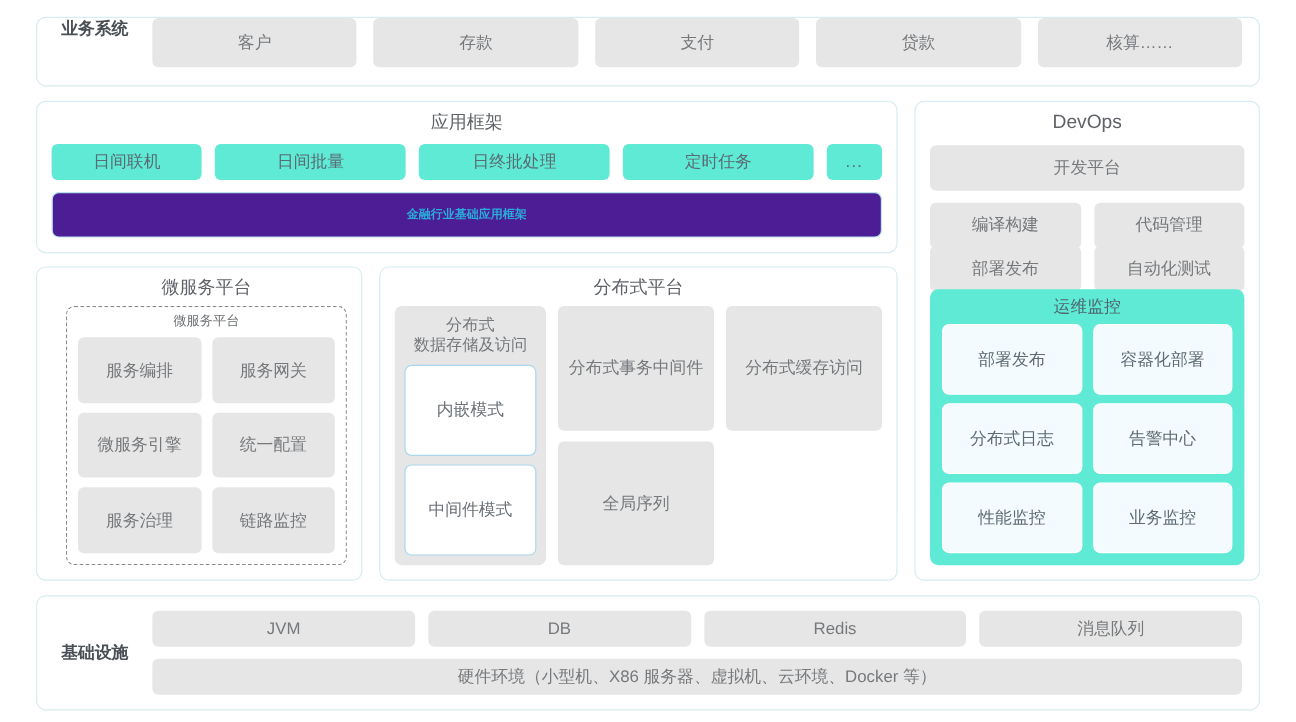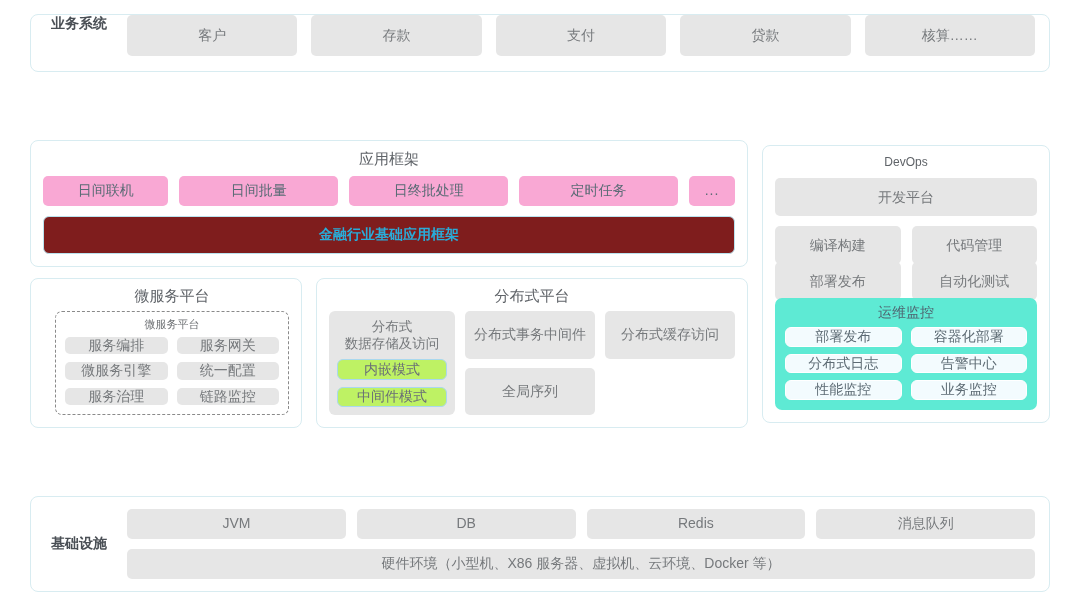--- a/index.html
+++ b/index.html
@@ -31,25 +31,25 @@
     background:#e6e6e6;
     border-radius:5px;
     color:#76797c;
     font-size:14px;
     display:flex;align-items:center;justify-content:center;
     text-align:center;
     box-sizing:border-box;
     line-height:1.25;
   }
   .chip-blue{
-    background:#f9a8d4;
+    background:#5eead4;
     color:#5a6b75;
   }
   .chip-white{
-    background:#bef264;
+    background:#ffffff;
     border:1px solid #a9d8ee;
     border-radius:6px;
     color:#6a7076;
   }
 
   .sect-title{
     text-align:center;
     font-size:15px;
     color:#5f6368;
     line-height:1;
@@ -75,21 +75,20 @@
   }
   .row-biz .chip{flex:1;height:41px;}
 
   
   .row-mid{
     margin-top:12px;
     flex:1 1 auto;
     display:flex;
     gap:14px;
     min-height:0;
-    align-items:center;
   }
   .mid-left{
     flex:1 1 auto;
     display:flex;flex-direction:column;
     gap:11px;
     min-width:0;
   }
   .mid-right{
     flex:0 0 288px;
     width:288px;
@@ -108,24 +107,24 @@
   .app-chips .c0{flex:3;}
   .app-chips .c1{flex:3.8;}
   .app-chips .c2{flex:3.8;}
   .app-chips .c3{flex:3.8;}
   .app-chips .c4{flex:1.1;letter-spacing:1px;}
   .base-frame{
     margin-top:10px;
     height:36px;
     border:1px solid #b9e2ee;
     border-radius:6px;
-    background:#7f1d1d;
+    background:#4c1d95;
     display:flex;align-items:center;justify-content:center;
     color:#29acd9;
-    font-size:14px;
+    font-size:10px;
     font-weight:bold;
   }
 
   
   .plat-row{
     flex:1 1 auto;
     display:flex;gap:14px;min-height:0;
   }
   .micro{
     flex:0 0 272px;width:272px;
@@ -185,21 +184,21 @@
   .dist-right{
     flex:1 1 auto;
     display:grid;
     grid-template-columns:1fr 1fr;
     grid-template-rows:1fr 1fr;
     gap:9px 10px;
     min-width:0;
   }
 
   
-  .mid-right .sect-title{margin-bottom:10px;font-size:12px;}
+  .mid-right .sect-title{margin-bottom:10px;font-size:16px;}
   .dev-full{height:38px;margin-bottom:10px;}
   .dev-pair{
     display:flex;gap:11px;margin-bottom:10px;
     height:26px;
   }
   .dev-pair .chip{flex:1;height:38px;}
   .ops{
     flex:1 1 auto;
     background:#5eead4;
     border-radius:7px;

